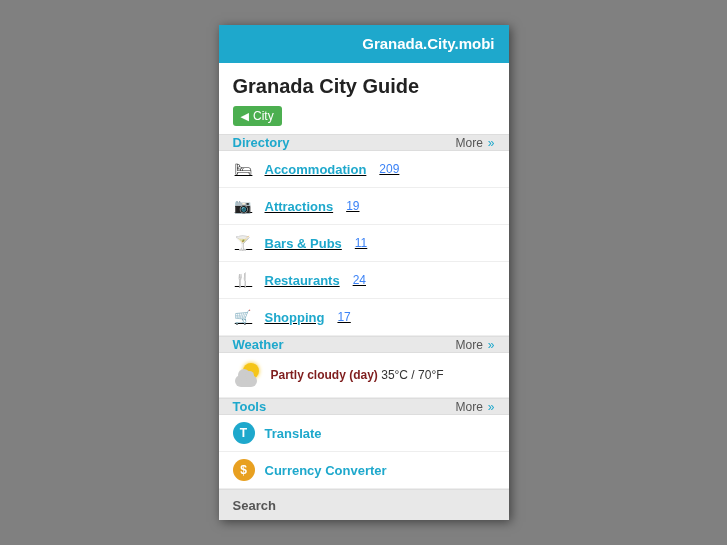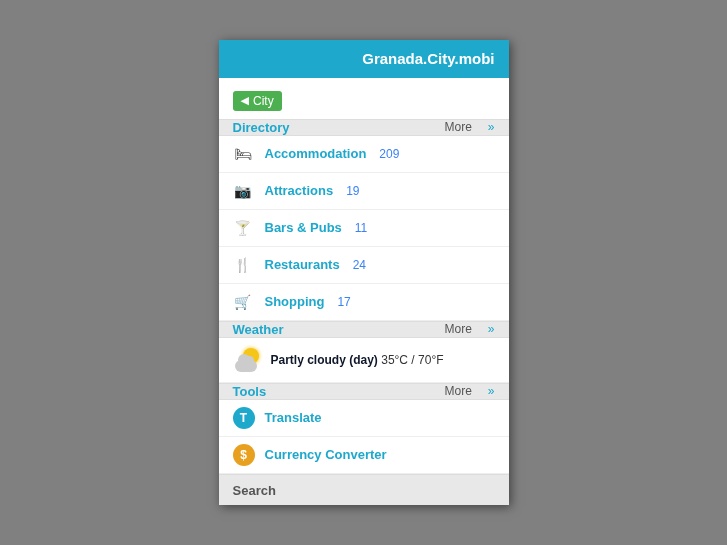--- a/index.html
+++ b/index.html
@@ -66,36 +66,37 @@
       color: #1ea8cc;
       font-size: 13px;
       font-weight: bold;
     }
     .more-link {
       color: #555;
       font-size: 12px;
       cursor: pointer;
       display: flex;
       align-items: center;
-      gap: 16px;
+      gap: 5px;
       justify-content: flex-end;
     }
     .more-arrow {
       color: #1ea8cc;
       font-size: 12px;
     }
     .directory-list {
       background: white;
     }
     .directory-item {
       display: flex;
       align-items: center;
       padding: 7px 14px;
       border-bottom: 1px solid #eee;
       gap: 10px;
+      text-decoration: underline;
     }
     .dir-icon {
       width: 22px;
       height: 22px;
       display: flex;
       align-items: center;
       justify-content: center;
       font-size: 16px;
       color: #222;
       flex-shrink: 0;
@@ -163,21 +164,21 @@
       border-radius: 50%;
       position: absolute;
       top: -4px;
       left: 10px;
     }
     .weather-desc {
       font-size: 12px;
       color: #333;
     }
     .weather-desc .condition {
-      color: #0f172a;
+      color: #7f1d1d;
       font-weight: bold;
     }
     .tools-list {
       background: white;
     }
     .tool-item {
       display: flex;
       align-items: center;
       padding: 7px 14px;
       border-bottom: 1px solid #eee;
@@ -230,20 +231,21 @@
 </head>
 <body>
 
 <div class="phone-container">
 
   <div class="header">
     <span class="header-title">Granada.City.mobi</span>
   </div>
 
   <div class="page-title-area">
+    <div class="page-title">Granada City Guide</div>
     <button class="share-btn">
       <span class="share-icon">◀</span>
       <span>City</span>
     </button>
   </div>
 
   <div class="section-header">
     <span class="section-title">Directory</span>
     <span class="more-link">
       <span>More</span>

